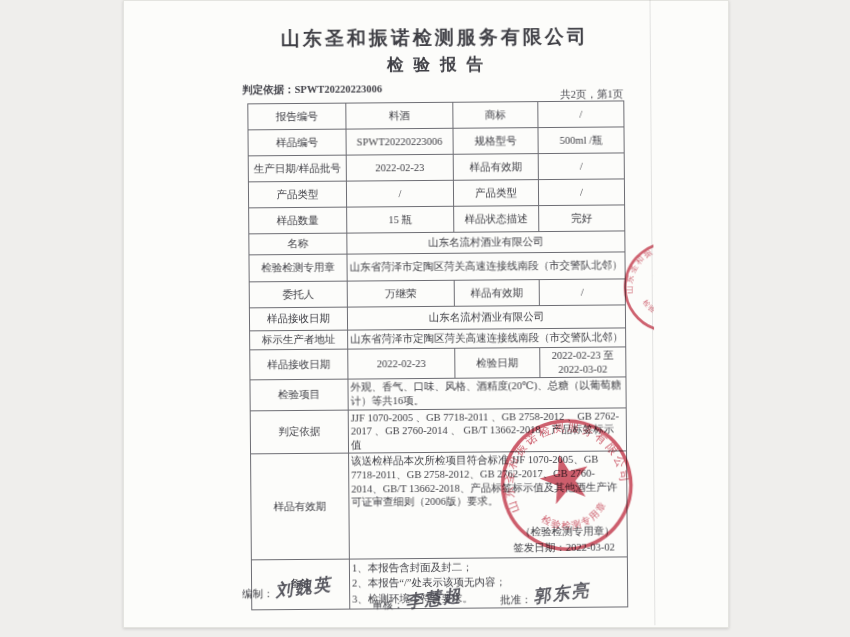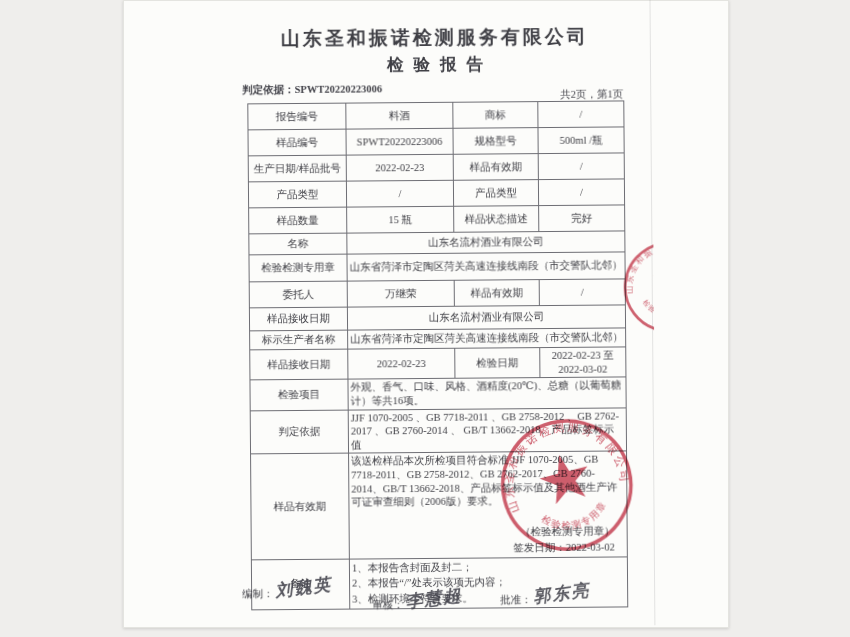--- a/index.html
+++ b/index.html
@@ -134,21 +134,21 @@
         <td class="lbl">委托人</td>
         <td class="val">万继荣</td>
         <td class="lbl">样品有效期</td>
         <td class="val">/</td>
       </tr>
       <tr class="h23">
         <td class="lbl">样品接收日期</td>
         <td class="val" colspan="3">山东名流村酒业有限公司</td>
       </tr>
       <tr class="h19">
-        <td class="lbl">标示生产者名称</td>
+        <td class="lbl">标示生产者地址</td>
         <td class="val" colspan="3">山东省菏泽市定陶区菏关高速连接线南段（市交警队北邻）</td>
       </tr>
       <tr class="h27">
         <td class="lbl">样品接收日期</td>
         <td class="val">2022-02-23</td>
         <td class="lbl">检验日期</td>
         <td class="val">2022-02-23 至 2022-03-02</td>
       </tr>
       <tr class="h26">
         <td class="lbl">检验项目</td>

